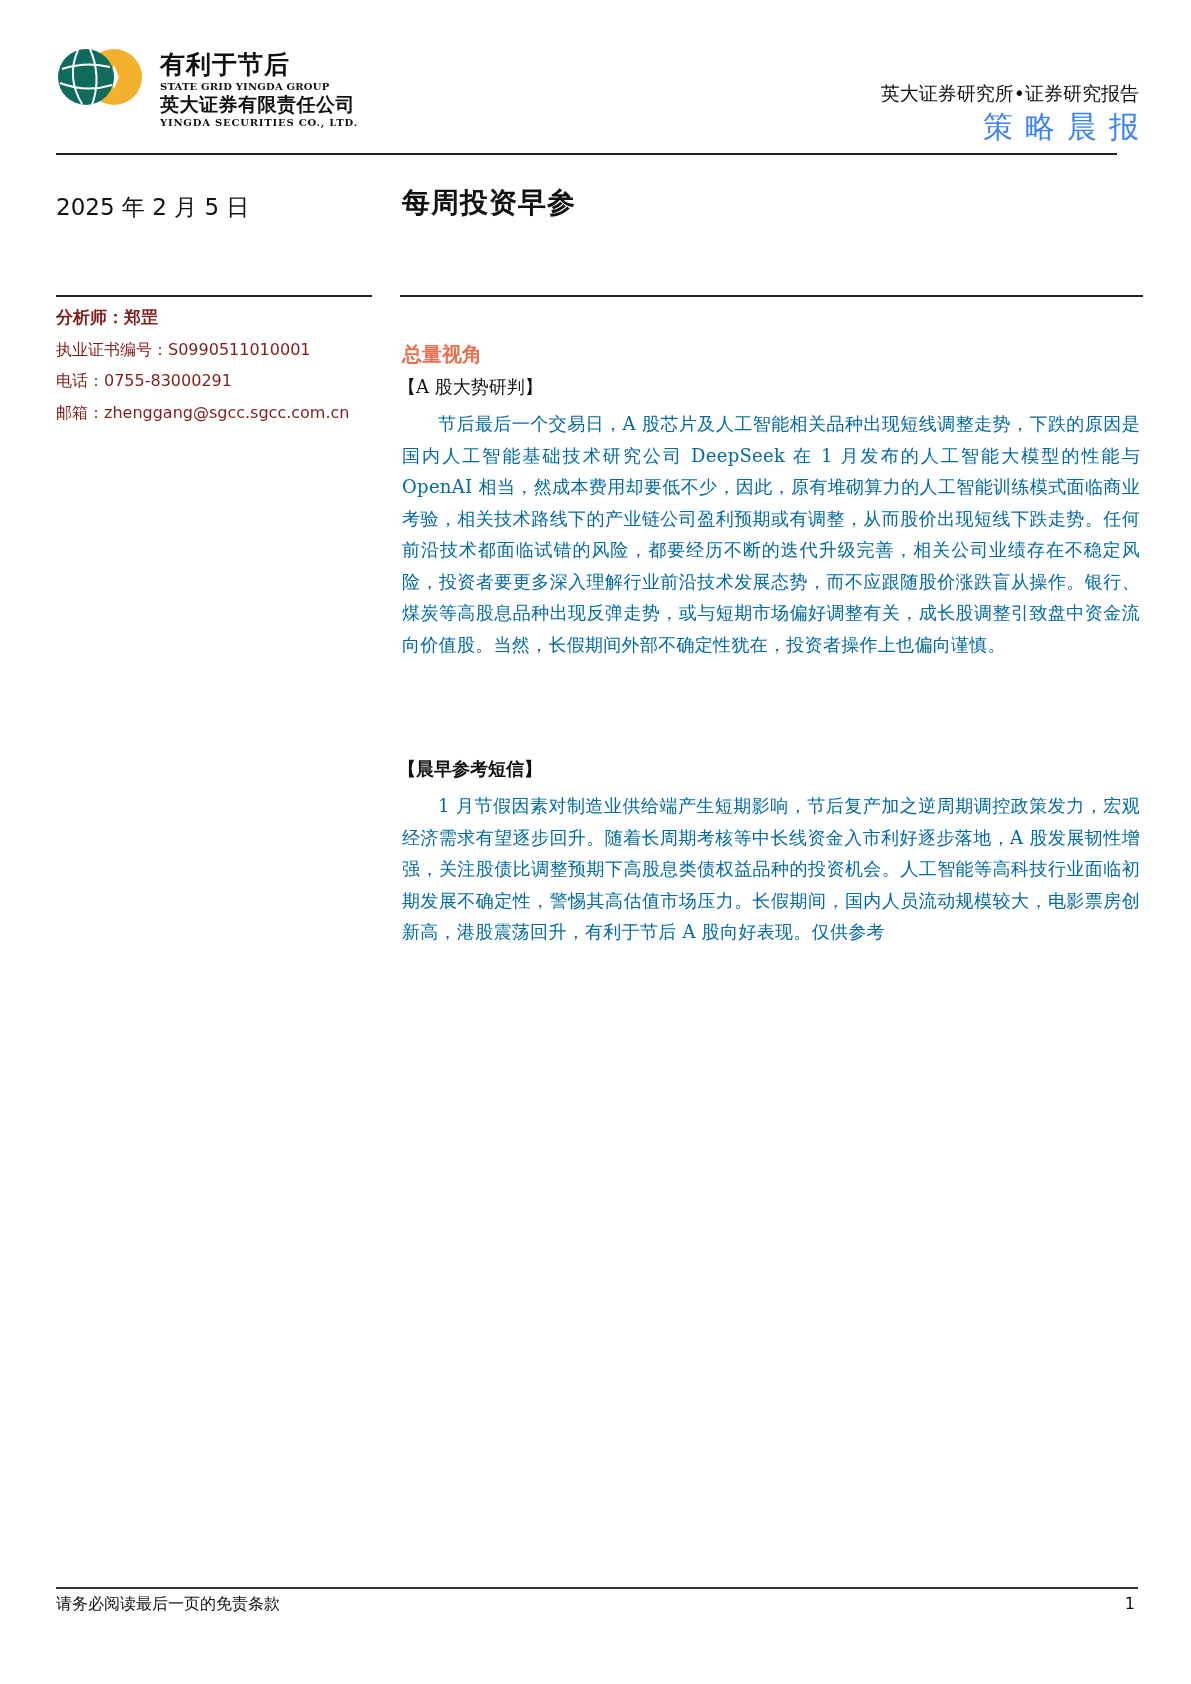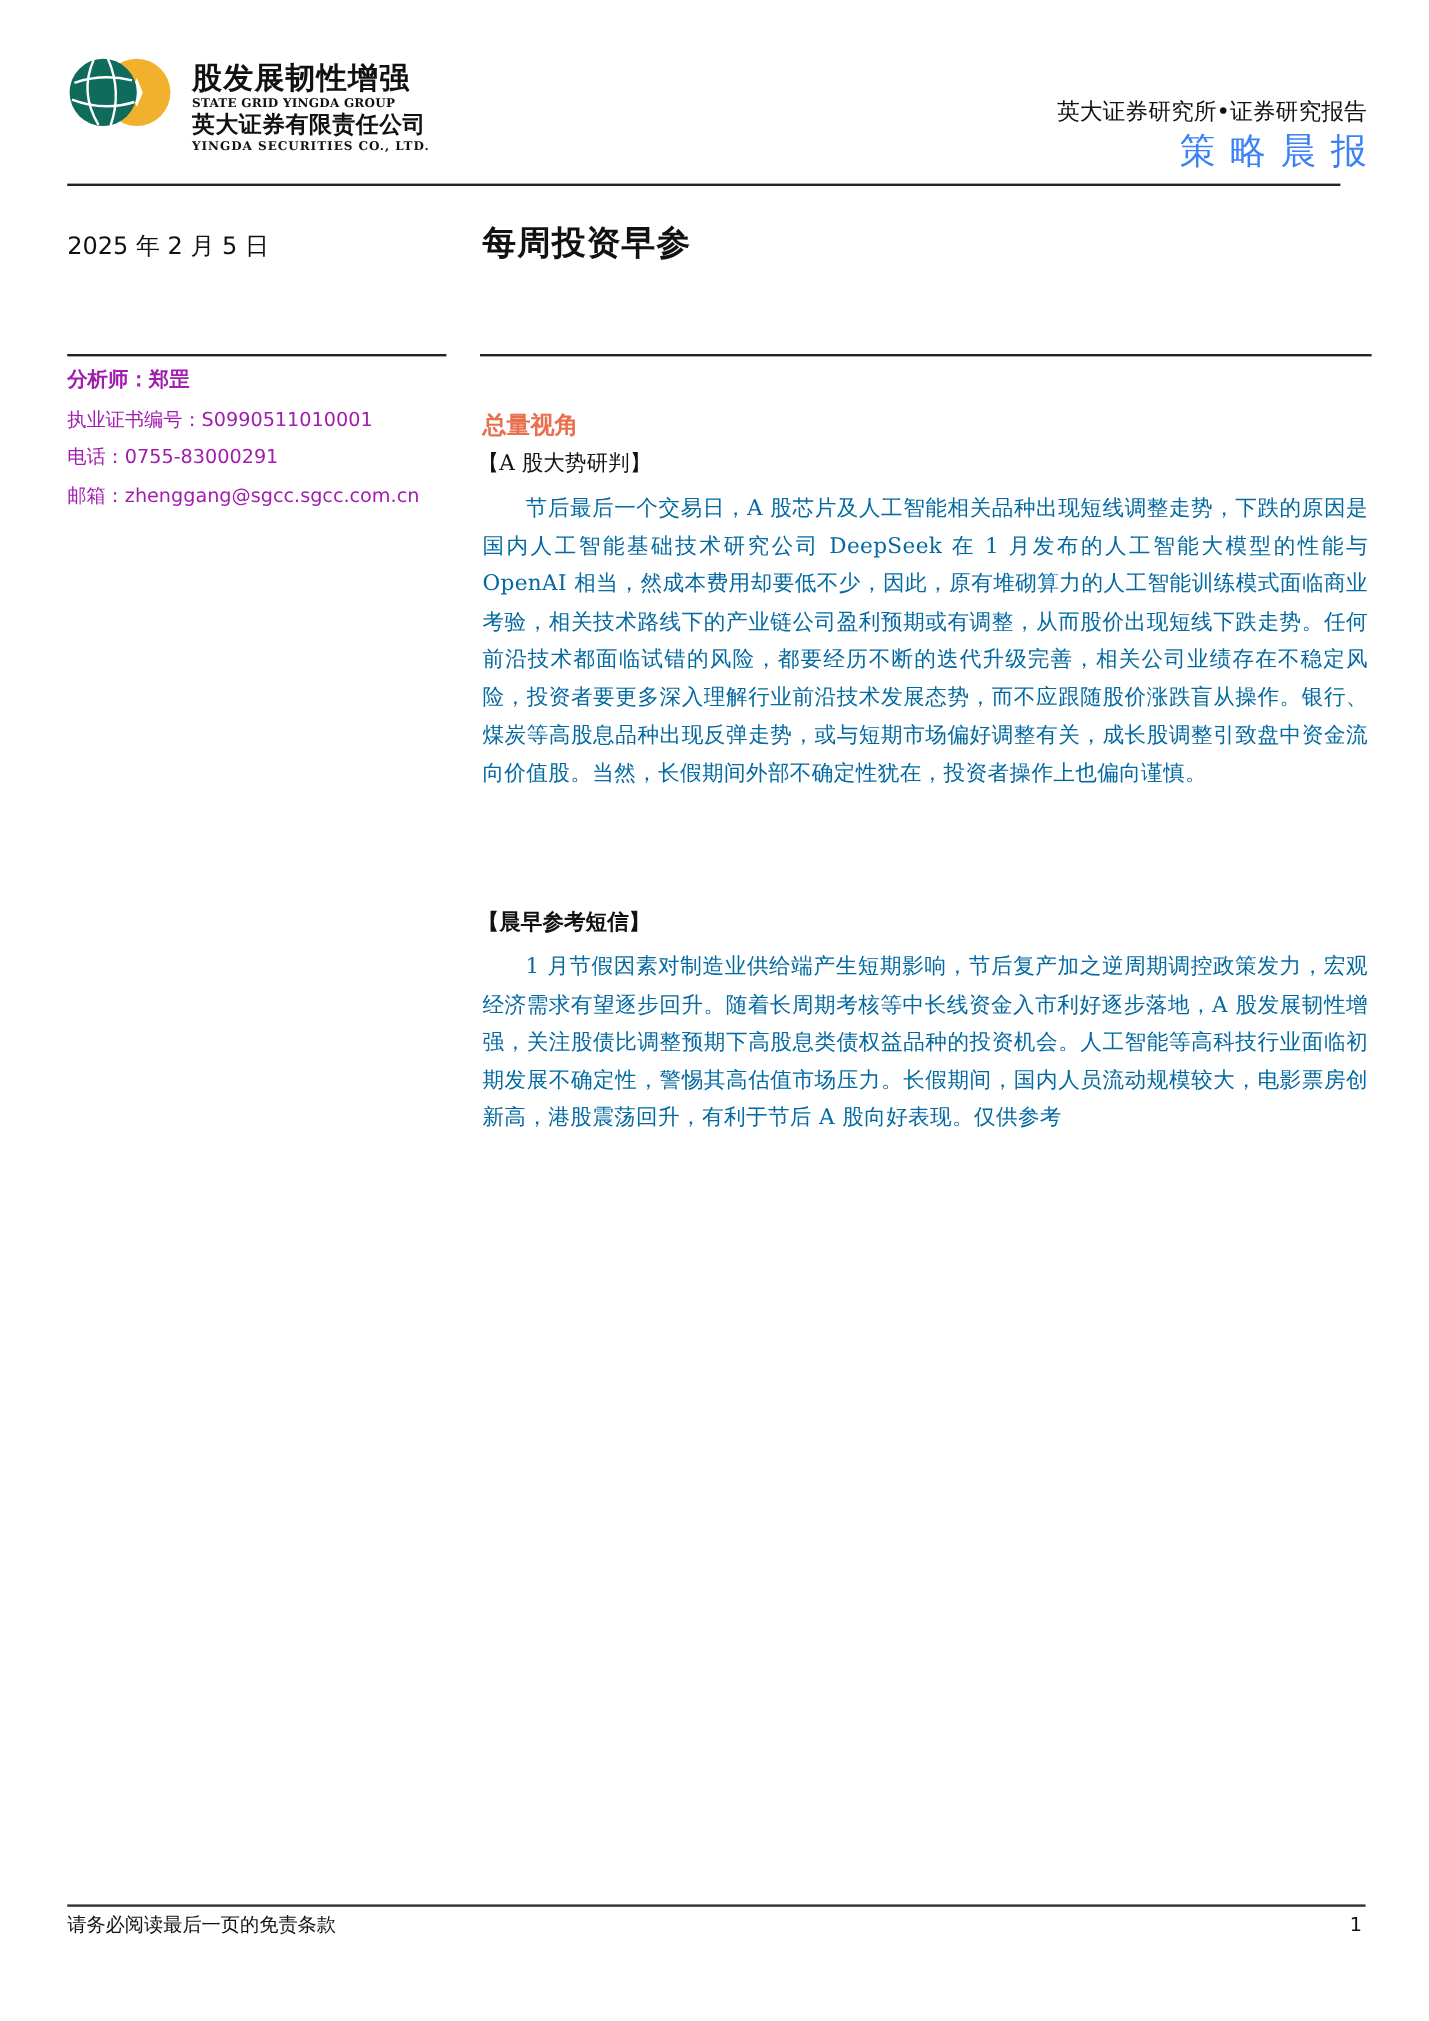--- a/index.html
+++ b/index.html
@@ -56,33 +56,33 @@
       height: 1.5px;
     }
     .rule-header { left: 56px; top: 153px; width: 1061px; }
     .rule-left { left: 56px; top: 295px; width: 316px; }
     .rule-right { left: 400px; top: 295px; width: 743px; }
     .rule-footer { left: 56px; top: 1587px; width: 1082px; background:#333; }
 
     .report-date {
       left: 56px; top: 192px;
       font-family: "DejaVu Sans", "Liberation Sans", sans-serif;
-      font-size: 20px; color: #111;
+      font-size: 23px; color: #111;
     }
     .report-title {
       left: 402px; top: 184px;
       font-family: "DejaVu Sans", "Liberation Sans", sans-serif;
       font-size: 28px; font-weight: bold; color: #111; letter-spacing: 1px;
     }
 
     
     .analyst {
       left: 56px; top: 302px;
       font-family: "DejaVu Sans", "Liberation Sans", sans-serif;
-      font-size: 16px; color: #a21caf;
+      font-size: 16px; color: #7f1d1d;
     }
     .analyst .row { height: 31.5px; line-height: 31.5px; white-space: nowrap; }
     .analyst .row.name { font-weight: bold; font-size: 17px; }
 
     
     .main {
       left: 402px; top: 312px; width: 738px;
     }
     .section-heading {
       font-family: "DejaVu Sans", "Liberation Sans", sans-serif;
@@ -134,21 +134,21 @@
     <path d="M58 18 L63 30 L58 42 L53 30 Z" fill="#ffffff"></path>
     <circle cx="30" cy="30" r="28" fill="#0f6b5b"></circle>
     <path d="M6 22 Q30 14 54 20" stroke="#ffffff" stroke-width="2" fill="none"></path>
     <path d="M4 36 Q30 46 56 38" stroke="#ffffff" stroke-width="2" fill="none"></path>
     <path d="M22 3 Q10 30 26 57" stroke="#ffffff" stroke-width="2" fill="none"></path>
     <path d="M34 2 Q46 30 36 58" stroke="#ffffff" stroke-width="2" fill="none"></path>
   </svg>
 </div>
 
 <div class="abs logo-text">
-  <div class="logo-cn-big">股发展韧性增强</div>
+  <div class="logo-cn-big">有利于节后</div>
   <div class="logo-en-1">STATE GRID YINGDA GROUP</div>
   <div class="logo-cn-small">英大证券有限责任公司</div>
   <div class="logo-en-2">YINGDA SECURITIES CO., LTD.</div>
 </div>
 
 <div class="abs header-right">
   <div class="header-institute">英大证券研究所•证券研究报告</div>
   <div class="header-type">策略晨报</div>
 </div>
 

